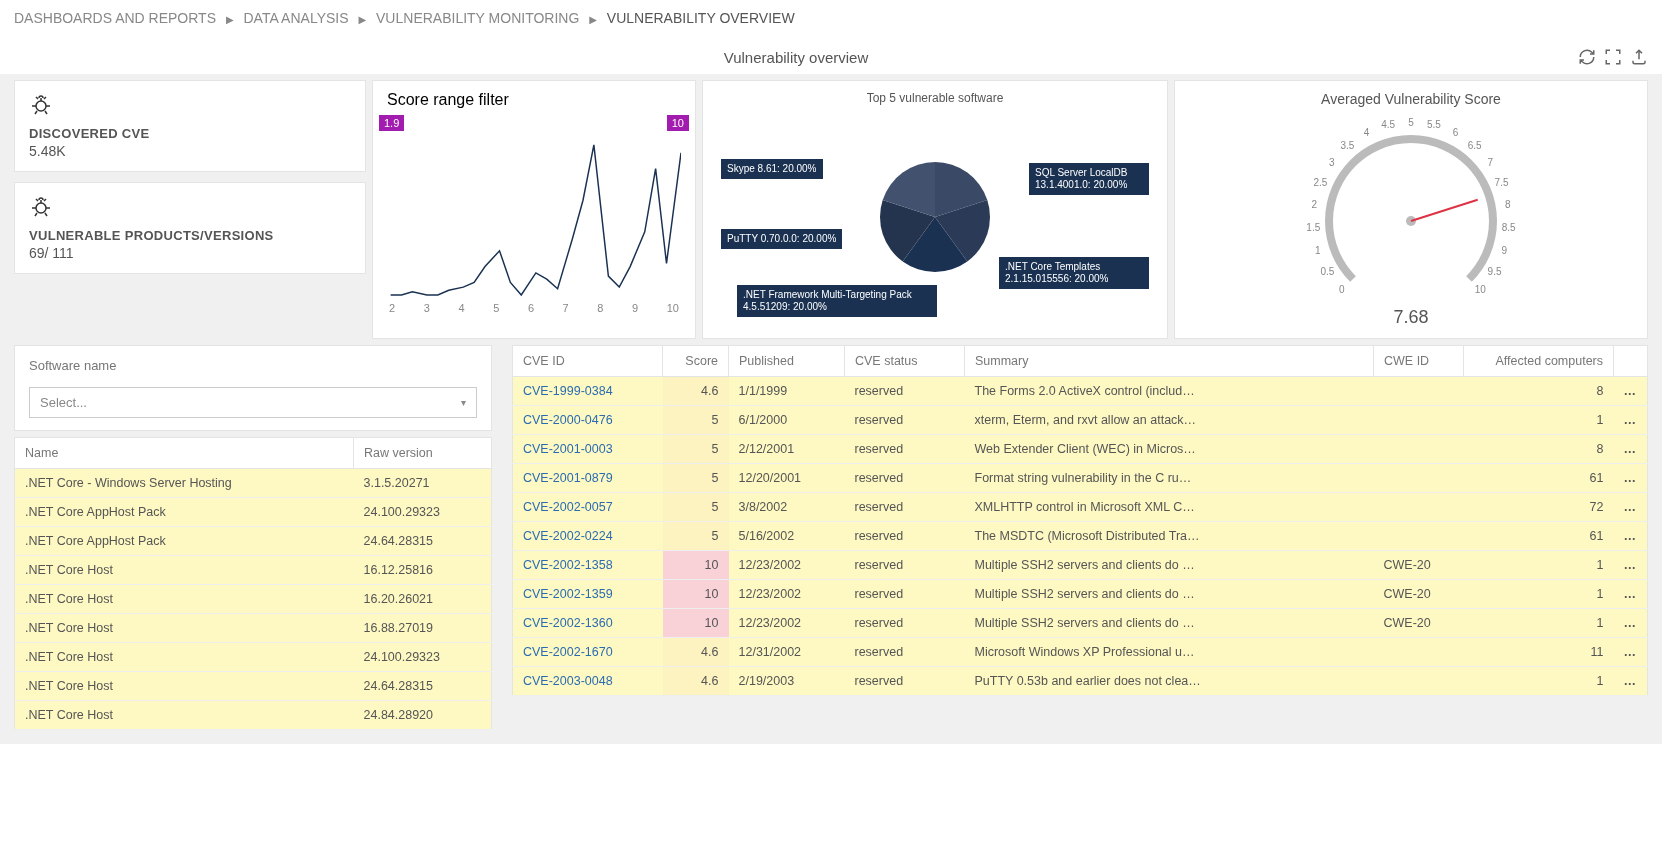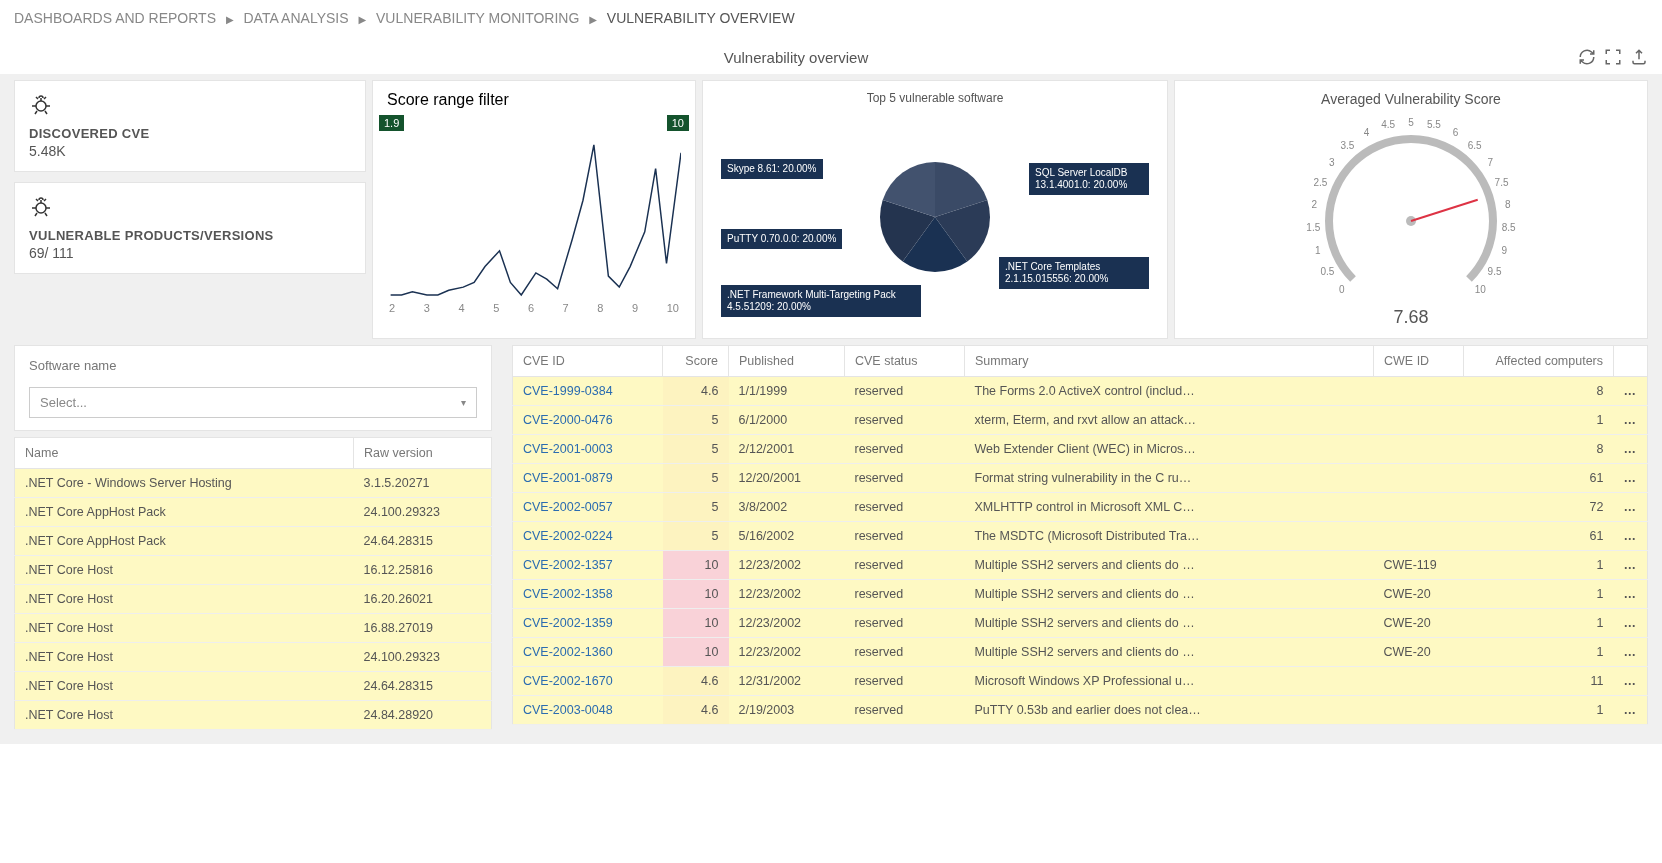--- a/index.html
+++ b/index.html
@@ -26,21 +26,21 @@
 
 
 .stats-col { display: flex; flex-direction: column; gap: 10px; width: 352px; }
 .stat-card { background: #fff; border: 1px solid #e4e4e4; padding: 12px 14px; }
 .bug-icon { width: 24px; height: 24px; margin-bottom: 6px; }
 .stat-label { font-size: 13px; font-weight: 600; color: #555; letter-spacing: 0.3px; }
 .stat-value { font-size: 14px; color: #555; margin-top: 2px; }
 
 
 .score-filter { width: 324px; position: relative; }
-.range-badge { position: absolute; background: #14532d; color: #fff; font-size: 11px; padding: 2px 5px; top: 34px; }
+.range-badge { position: absolute; background: #a21caf; color: #fff; font-size: 11px; padding: 2px 5px; top: 34px; }
 .range-badge.left { left: 6px; } .range-badge.right { right: 6px; }
 .spark-chart { margin-top: 30px; }
 .x-axis { display: flex; justify-content: space-between; font-size: 11px; color: #888; padding: 2px 2px 0; }
 
 
 .pie-card { width: 466px; }
 .pie-card h3 { text-align: center; font-weight: 400; font-size: 12px; color: #555; margin-bottom: 12px; }
 .pie-wrap { position: relative; height: 200px; }
 .pie-label { position: absolute; background: #1a3152; color: #fff; font-size: 10px; padding: 4px 6px; line-height: 1.2; }
 .pie-svg { position: absolute; left: 50%; top: 50%; transform: translate(-50%, -50%); }
@@ -149,21 +149,21 @@
         </div>
   </div>
 
   <div class="card pie-card">
     <h3>Top 5 vulnerable software</h3>
     <div class="pie-wrap">
       <div class="pie-label" style="top:42px;left:4px">Skype 8.61: 20.00%</div>
       <div class="pie-label" style="top:46px;right:4px;max-width:120px">SQL Server LocalDB 13.1.4001.0: 20.00%</div>
       <div class="pie-label" style="top:112px;left:4px">PuTTY 0.70.0.0: 20.00%</div>
       <div class="pie-label" style="bottom:28px;right:4px;max-width:150px">.NET Core Templates 2.1.15.015556: 20.00%</div>
-      <div class="pie-label" style="bottom:0;left:4px;max-width:200px">.NET Framework Multi-Targeting Pack 4.5.51209: 20.00%</div>
+      <div class="pie-label" style="bottom:0;left:20px;max-width:200px">.NET Framework Multi-Targeting Pack 4.5.51209: 20.00%</div>
       <svg class="pie-svg" width="120" height="120" viewBox="-60 -60 120 120">
         <path d="M0 0 L0 -55 A55 55 0 0 1 52.3 -17 Z" fill="#3a4a66"></path>
         <path d="M0 0 L52.3 -17 A55 55 0 0 1 32.3 44.5 Z" fill="#2b3b57"></path>
         <path d="M0 0 L32.3 44.5 A55 55 0 0 1 -32.3 44.5 Z" fill="#1a3152"></path>
         <path d="M0 0 L-32.3 44.5 A55 55 0 0 1 -52.3 -17 Z" fill="#24344f"></path>
         <path d="M0 0 L-52.3 -17 A55 55 0 0 1 0 -55 Z" fill="#42526e"></path>
       </svg>
     </div>
   </div>
 
@@ -330,30 +330,20 @@
               <td><span class="cve-link">CVE-2002-0224</span></td>
               <td class="score-cell score-yellow">5</td>
               <td>5/16/2002</td>
               <td>reserved</td>
               <td>The MSDTC (Microsoft Distributed Tra…</td>
               <td></td>
               <td class="num-right">61</td>
               <td class="more-btn">…</td>
             </tr>
             <tr>
-              <td><span class="cve-link">CVE-2002-1357</span></td>
-              <td class="score-cell score-red">10</td>
-              <td>12/23/2002</td>
-              <td>reserved</td>
-              <td>Multiple SSH2 servers and clients do …</td>
-              <td>CWE-119</td>
-              <td class="num-right">1</td>
-              <td class="more-btn">…</td>
-            </tr>
-            <tr>
               <td><span class="cve-link">CVE-2002-1358</span></td>
               <td class="score-cell score-red">10</td>
               <td>12/23/2002</td>
               <td>reserved</td>
               <td>Multiple SSH2 servers and clients do …</td>
               <td>CWE-20</td>
               <td class="num-right">1</td>
               <td class="more-btn">…</td>
             </tr>
             <tr>

